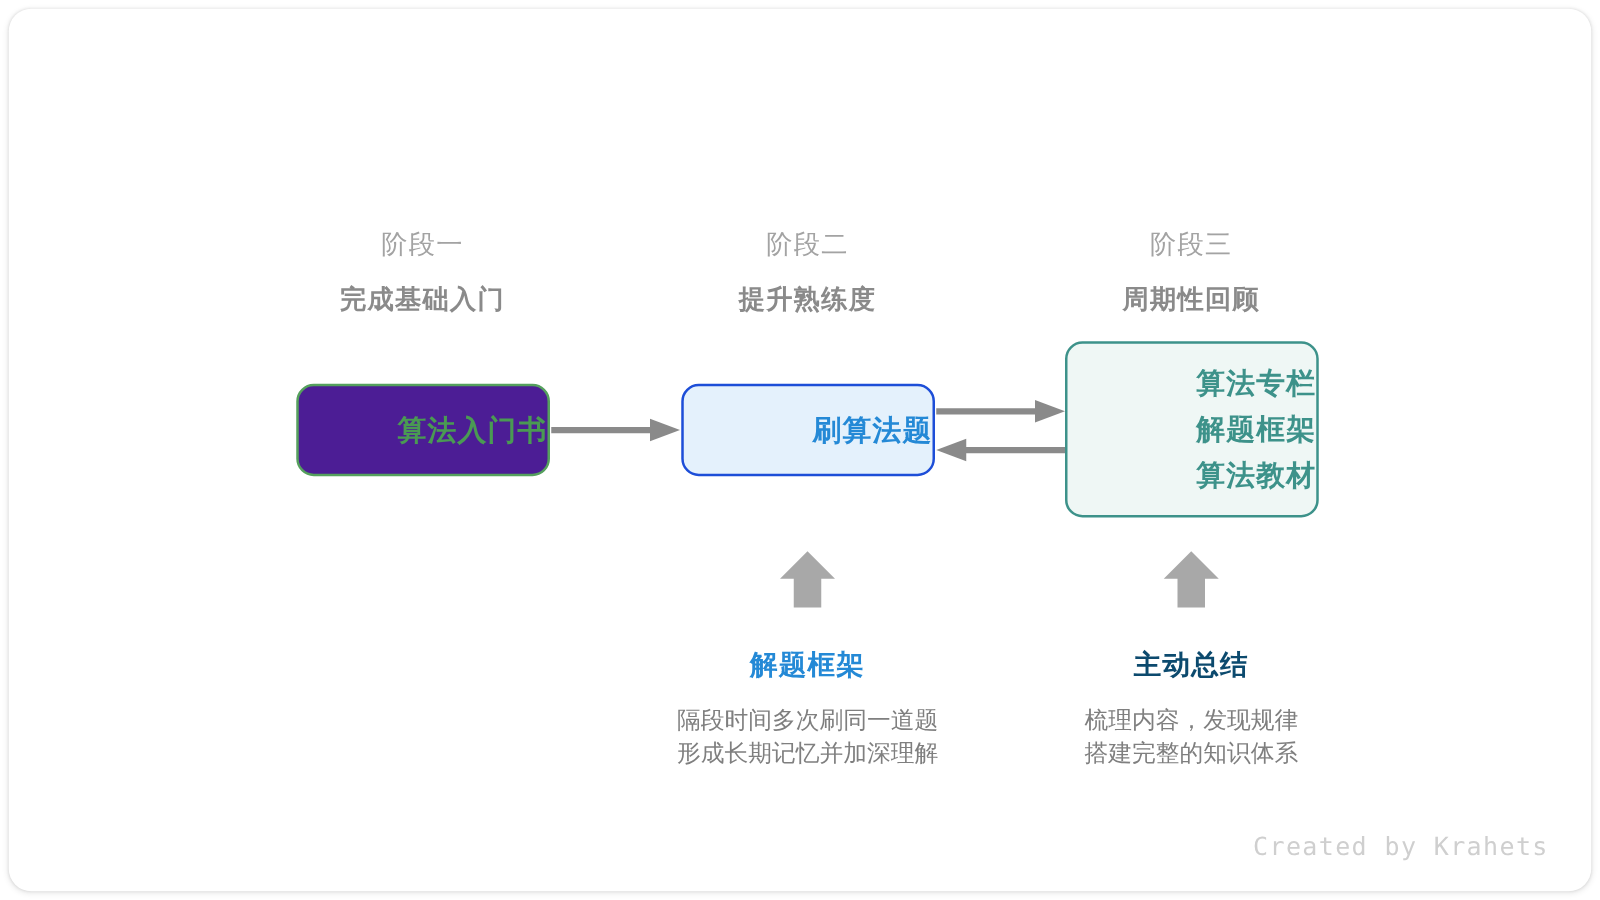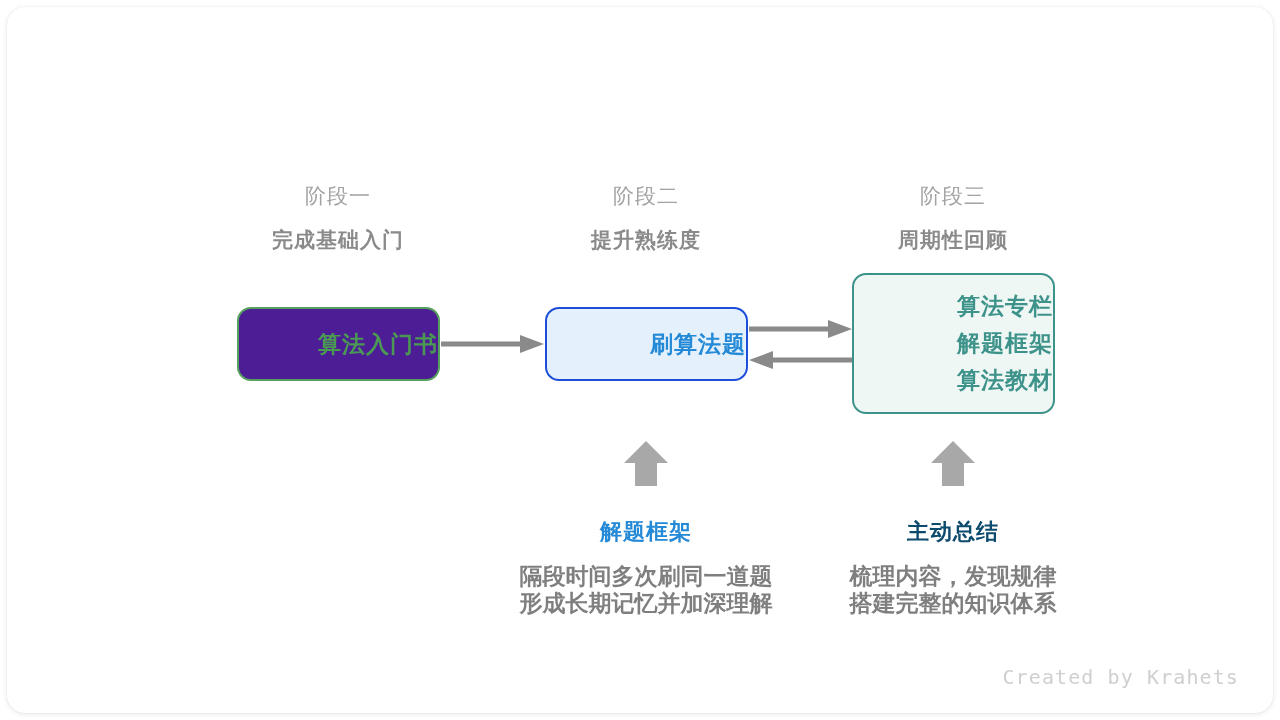--- a/index.html
+++ b/index.html
@@ -112,26 +112,25 @@
   .note-title {
     font-size: 22px;
     font-weight: bold;
     letter-spacing: 1px;
     line-height: 30px;
     white-space: nowrap;
   }
   .note-title.blue { color: #2489d6; }
   .note-title.teal { color: #0c4a6e; }
   .note-desc {
-    font-size: 23px;
+    font-size: 19px;
     color: #7f7f7f;
     line-height: 27px;
     margin-top: 16px;
     white-space: nowrap;
-    font-weight: bold;
   }
 
   
   #footer {
     position: absolute;
     right: 34px;
     bottom: 24px;
     font-family: "DejaVu Sans Mono", "Liberation Mono", monospace;
     font-size: 20px;
     letter-spacing: 1.1px;

